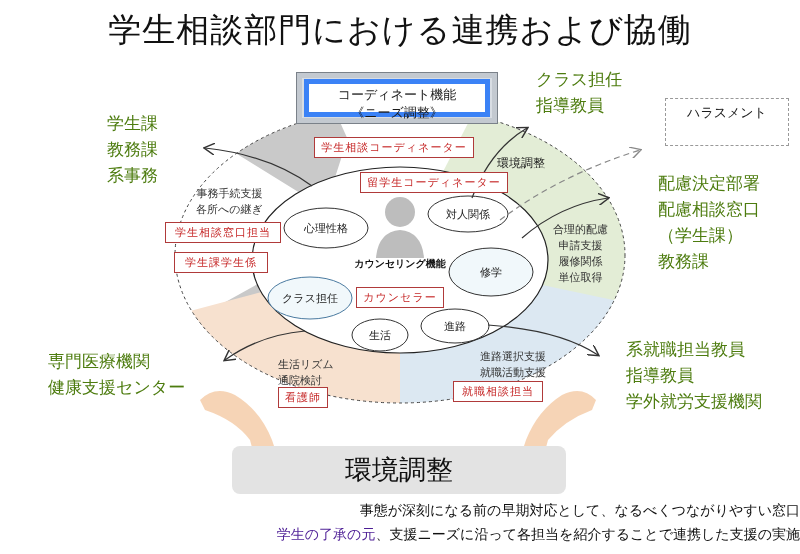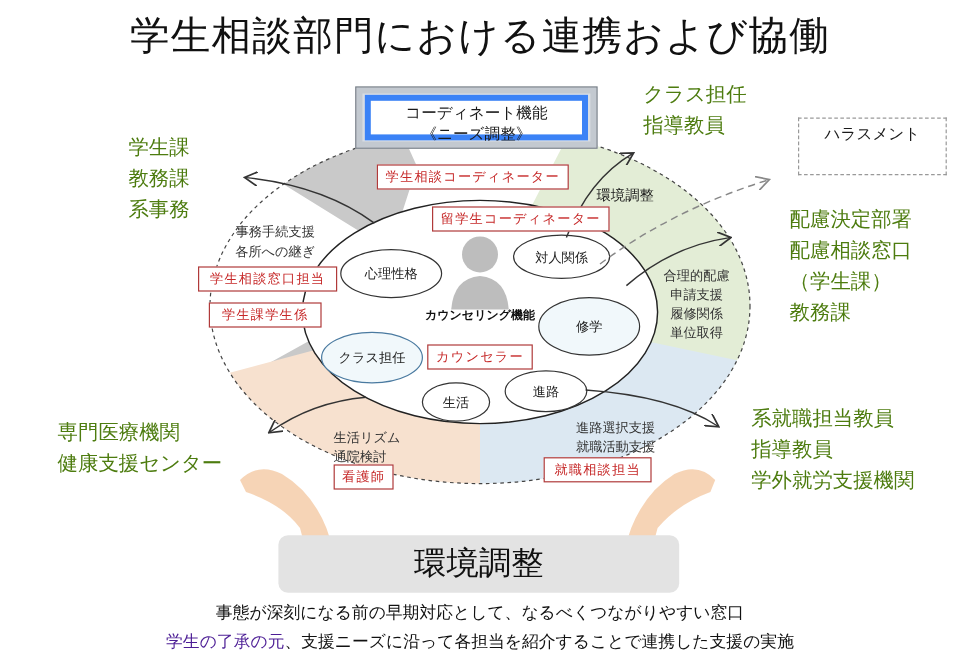--- a/index.html
+++ b/index.html
@@ -15,21 +15,21 @@
   .cloud-label { font-size:11px; color:#222; text-align:center; white-space:nowrap; }
   .coord-box { left:296px; top:72px; width:200px; height:50px; background:#d8dde3;
                border:1px solid #7a8189; box-shadow: inset 0 0 0 5px #c3c9d0; }
   .coord-inner { position:absolute; left:7px; top:6px; right:7px; bottom:6px; background:#fff;
                  border:5px solid #3b82f6; text-align:center; font-size:13px; line-height:18px; padding-top:2px; }
   .harass { left:665px; top:98px; width:124px; height:48px; border:1px dashed #999;
             text-align:center; font-size:13px; line-height:20px; padding-top:4px; box-sizing:border-box; }
   .center-label { font-size:10px; font-weight:bold; text-align:center; line-height:15px; color:#111; }
   .student-box { left:232px; top:446px; width:334px; height:48px; background:#e3e3e3; border-radius:8px;
                  text-align:center; font-size:27px; line-height:48px; color:#111; }
-  .footer { left:0; width:800px; text-align:center; font-size:14px; color:#111; }
+  .footer { left:0; width:800px; text-align:right; font-size:14px; color:#111; }
   .red { color:#4c1d95; }
 </style>
 </head>
 <body>
 
 <div class="abs title">学生相談部門における連携および協働</div>
 
 <svg class="diagram" width="800" height="554" viewBox="0 0 800 554">
   <defs>
     <clipPath id="outerClip">

